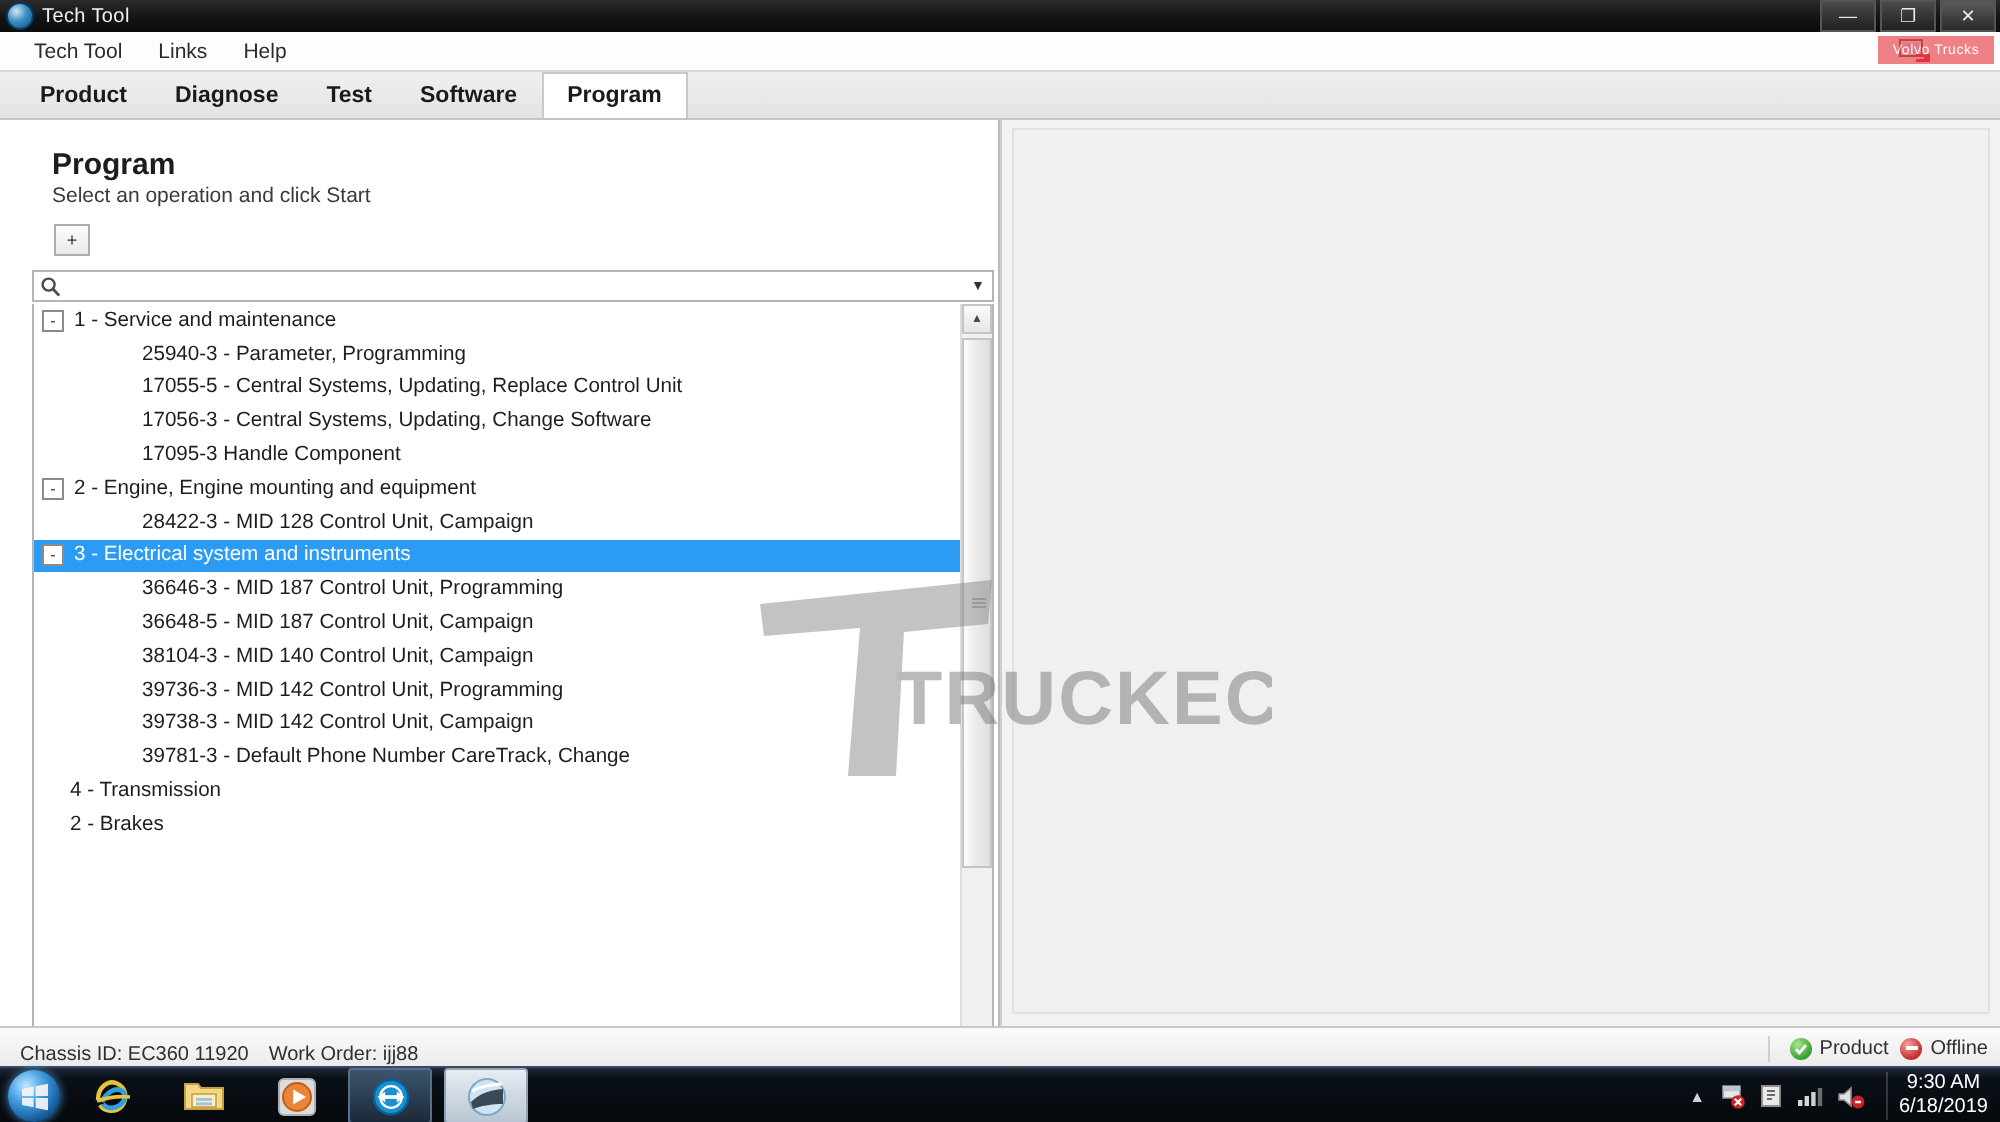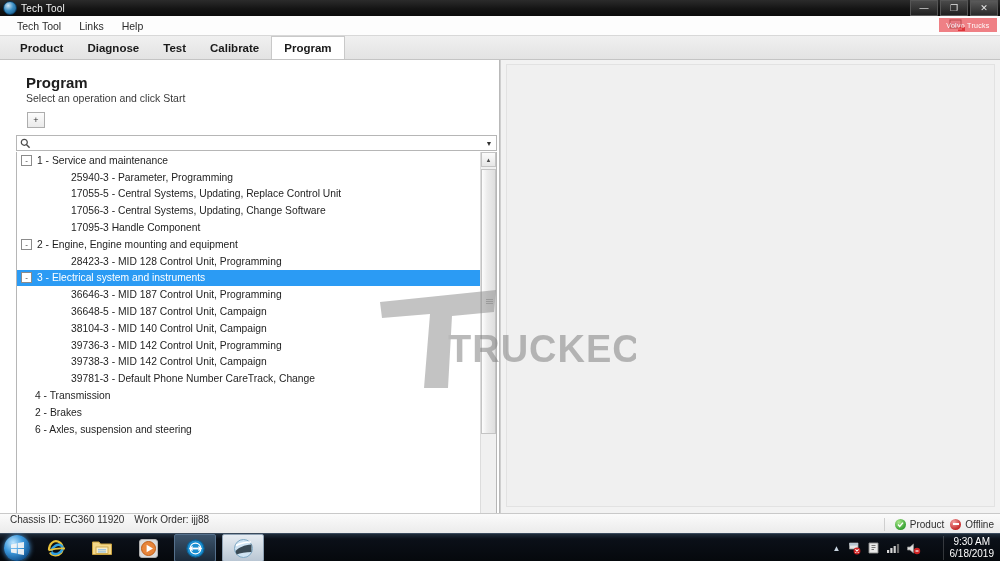--- a/index.html
+++ b/index.html
@@ -169,21 +169,21 @@
   .watermark{
     position:absolute;left:376px;top:224px;width:260px;height:110px;
     pointer-events:none;opacity:.52;
   }
 
   
   .statusbar{
     position:absolute;left:0;top:513px;width:1000px;height:20px;
     background:linear-gradient(to bottom,#fbfbfb,#ebebeb);
     border-top:1px solid #c9c9c9;
-    display:flex;align-items:flex-start;box-sizing:border-box;
+    display:flex;align-items:flex-end;box-sizing:border-box;
   }
   .sb-text{font-size:10px;color:#2f2f2f;margin-left:10px;}
   .sb-right{position:absolute;right:6px;top:0;height:20px;display:flex;align-items:center;gap:6px;}
   .sb-sep{width:1px;height:13px;background:#cfcfcf;margin-right:4px;}
   .sb-item{display:flex;align-items:center;gap:4px;font-size:10px;color:#2f2f2f;}
   .dot{width:11px;height:11px;border-radius:50%;display:flex;align-items:center;justify-content:center;}
   .dot.green{background:radial-gradient(circle at 35% 30%,#a8e78a,#36a132 70%);}
   .dot.red{background:radial-gradient(circle at 35% 30%,#f3a1a1,#c62b2b 70%);}
   .dot i{display:block;width:6px;height:1.5px;background:#fff;}
 
@@ -207,21 +207,21 @@
   .tb-task.open{background:linear-gradient(to bottom,#3c546c,#1b2a3a);border:1px solid #5b7races;}
   .tb-task.open{border:1px solid #55708c;}
   .tb-task.active{background:linear-gradient(to bottom,#e6ecf2,#b9c6d3);border:1px solid #8fa2b4;}
   .tray{
     position:absolute;right:0;top:0;height:28px;display:flex;align-items:center;gap:6px;
     padding-right:6px;
   }
   .tray-arrow{color:#c8d4e0;font-size:8px;}
   .clock{
     color:#ffffff;font-size:10px;line-height:12px;text-align:center;
-    margin-left:16px;padding-left:6px;border-left:1px solid rgba(255,255,255,.18);
+    margin-left:4px;padding-left:6px;border-left:1px solid rgba(255,255,255,.18);
   }
 </style>
 </head>
 <body>
 
 <div class="app">
 
   <div class="titlebar">
     <div class="tb-icon"></div>
     <div class="tb-title">Tech Tool</div>
@@ -244,21 +244,21 @@
       <path d="M8.5 11 L13 11" stroke="#fff" stroke-width="1"></path>
     </svg>
 
     <div class="brand-badge">Volvo Trucks</div>
   </div>
 
   <div class="tabbar">
     <div class="tab">Product</div>
     <div class="tab">Diagnose</div>
     <div class="tab">Test</div>
-    <div class="tab">Calibrate</div>
+    <div class="tab">Software</div>
     <div class="tab active">Program</div>
   </div>
 
   <div class="body-area">
 
     <div class="right-pane">
       <div class="right-inner"></div>
     </div>
 
     <div class="left-pane">
@@ -293,21 +293,21 @@
               <span>17056-3 - Central Systems, Updating, Change Software</span>
             </div>
             <div class="trow lvl1">
               <span>17095-3 Handle Component</span>
             </div>
             <div class="trow lvl0">
               <span class="toggler">-</span>
               <span>2 - Engine, Engine mounting and equipment</span>
             </div>
             <div class="trow lvl1">
-              <span>28423-3 - MID 128 Control Unit, Programming</span>
+              <span>28422-3 - MID 128 Control Unit, Campaign</span>
             </div>
             <div class="trow lvl0 sel">
               <span class="toggler">-</span>
               <span>3 - Electrical system and instruments</span>
             </div>
             <div class="trow lvl1">
               <span>36646-3 - MID 187 Control Unit, Programming</span>
             </div>
             <div class="trow lvl1">
               <span>36648-5 - MID 187 Control Unit, Campaign</span>
@@ -322,23 +322,20 @@
               <span>39738-3 - MID 142 Control Unit, Campaign</span>
             </div>
             <div class="trow lvl1">
               <span>39781-3 - Default Phone Number CareTrack, Change</span>
             </div>
             <div class="trow lvl0-noexp">
               <span>4 - Transmission</span>
             </div>
             <div class="trow lvl0-noexp">
               <span>2 - Brakes</span>
-            </div>
-            <div class="trow lvl0-noexp">
-              <span>6 - Axles, suspension and steering</span>
             </div>
           </div>
 
         <div class="vscroll">
           <div class="vs-btn">▲</div>
           <div class="vs-thumb">
             <div class="vs-grip">
                 <i></i>
                 <i></i>
                 <i></i>

